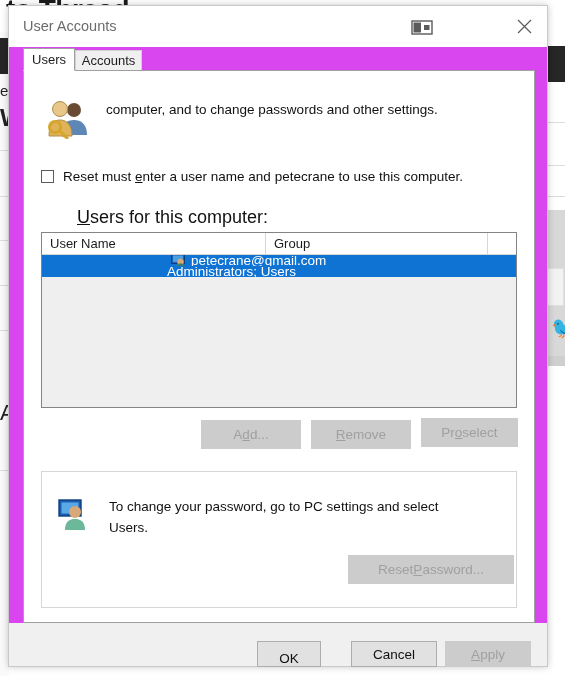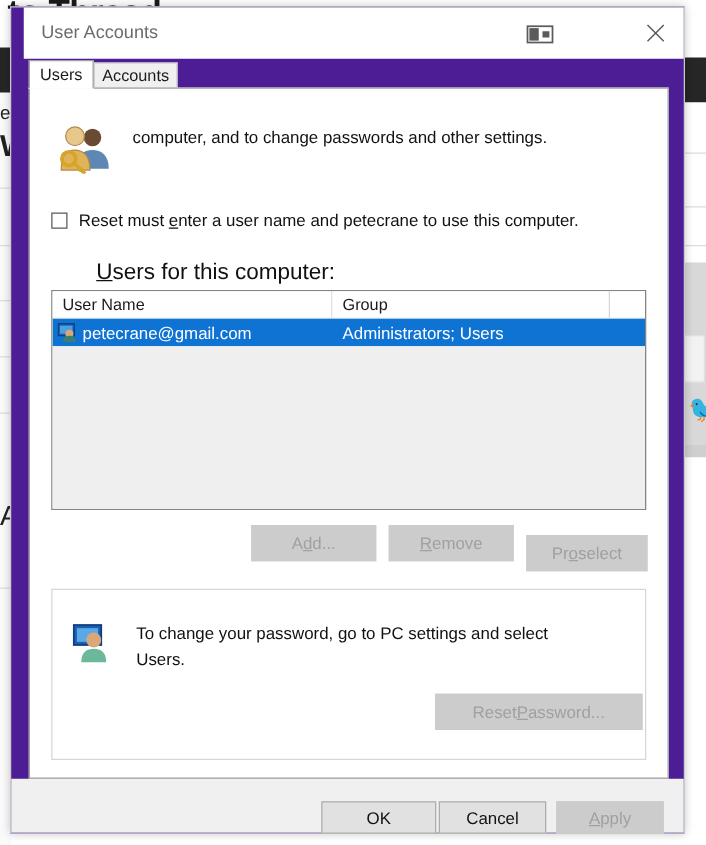--- a/index.html
+++ b/index.html
@@ -97,25 +97,24 @@
     background: #cfcfcf;
   }
 
   
   #dialog {
     position: absolute;
     left: 8px;
     top: 5px;
     width: 540px;
     height: 662px;
-    background: #4c1d95;
+    background: #d946ef;
     border: 1px solid #c9c9c9;
     box-shadow: 0 0 7px rgba(0,0,0,0.22);
     box-sizing: border-box;
-    padding-left: 10px;
   }
 
   .titlebar {
     position: relative;
     height: 41px;
     background: #ffffff;
     border-bottom: none;
   }
   .title-text {
     position: absolute;
@@ -283,21 +282,21 @@
   .lv-th.c1 { width: 224px; }
   .lv-th.c2 { width: 222px; }
   .lv-th.c3 { width: 28px; border-right: none; }
   .lv-body { background: #ffffff; height: 152px; }
   .lv-row {
     display: flex;
     align-items: center;
     height: 22px;
     cursor: default;
   }
-  .lv-row.selected { background: #0f73d4; color: #ffffff; }
+  .lv-row.selected { background: #0f73d4; color: #ffffff; flex-direction: column; }
   .lv-cell {
     font-size: 13.5px;
     display: flex;
     align-items: center;
     box-sizing: border-box;
     white-space: nowrap;
     overflow: hidden;
   }
   .lv-cell.c1 { width: 224px; padding-left: 4px; }
   .lv-cell.c2 { width: 240px; padding-left: 8px; }
@@ -325,21 +324,21 @@
     border: 1px solid #adadad;
     color: #111111;
   }
   .btn.disabled {
     background: #cccccc;
     border: 1px solid #cccccc;
     color: #a0a0a0;
   }
   #btn-add        { position:absolute; left:177px; top:349px; width:100px; height:29px; }
   #btn-remove     { position:absolute; left:287px; top:349px; width:100px; height:29px; }
-  #btn-properties { position:absolute; left:397px; top:357px; width:97px;  height:29px; }
+  #btn-properties { position:absolute; left:397px; top:347px; width:97px;  height:29px; }
 
   
   .groupbox {
     position: absolute;
     left: 17px;
     top: 400px;
     width: 476px;
     height: 137px;
     border: 1px solid #d6d6d6;
     box-sizing: border-box;
@@ -379,21 +378,21 @@
 
   
   .footer {
     position: absolute;
     left: 0;
     top: 617px;
     width: 538px;
     height: 43px;
     background: #f0f0f0;
   }
-  #btn-ok     { position:absolute; left:248px; top:635px; width:92px; height:26px; background:#e1e1e1; border:1px solid #adadad; }
+  #btn-ok     { position:absolute; left:248px; top:635px; width:64px; height:26px; background:#e1e1e1; border:1px solid #adadad;align-items:flex-end; }
   #btn-cancel { position:absolute; left:342px; top:635px; width:86px; height:26px; background:#e1e1e1; border:1px solid #adadad; }
   #btn-apply  { position:absolute; left:436px; top:635px; width:86px; height:26px; }
 
   u { text-decoration: underline; }
 </style>
 </head>
 <body>
 
 <div id="backdrop">
   <div class="bg-heading">to Thread</div>

